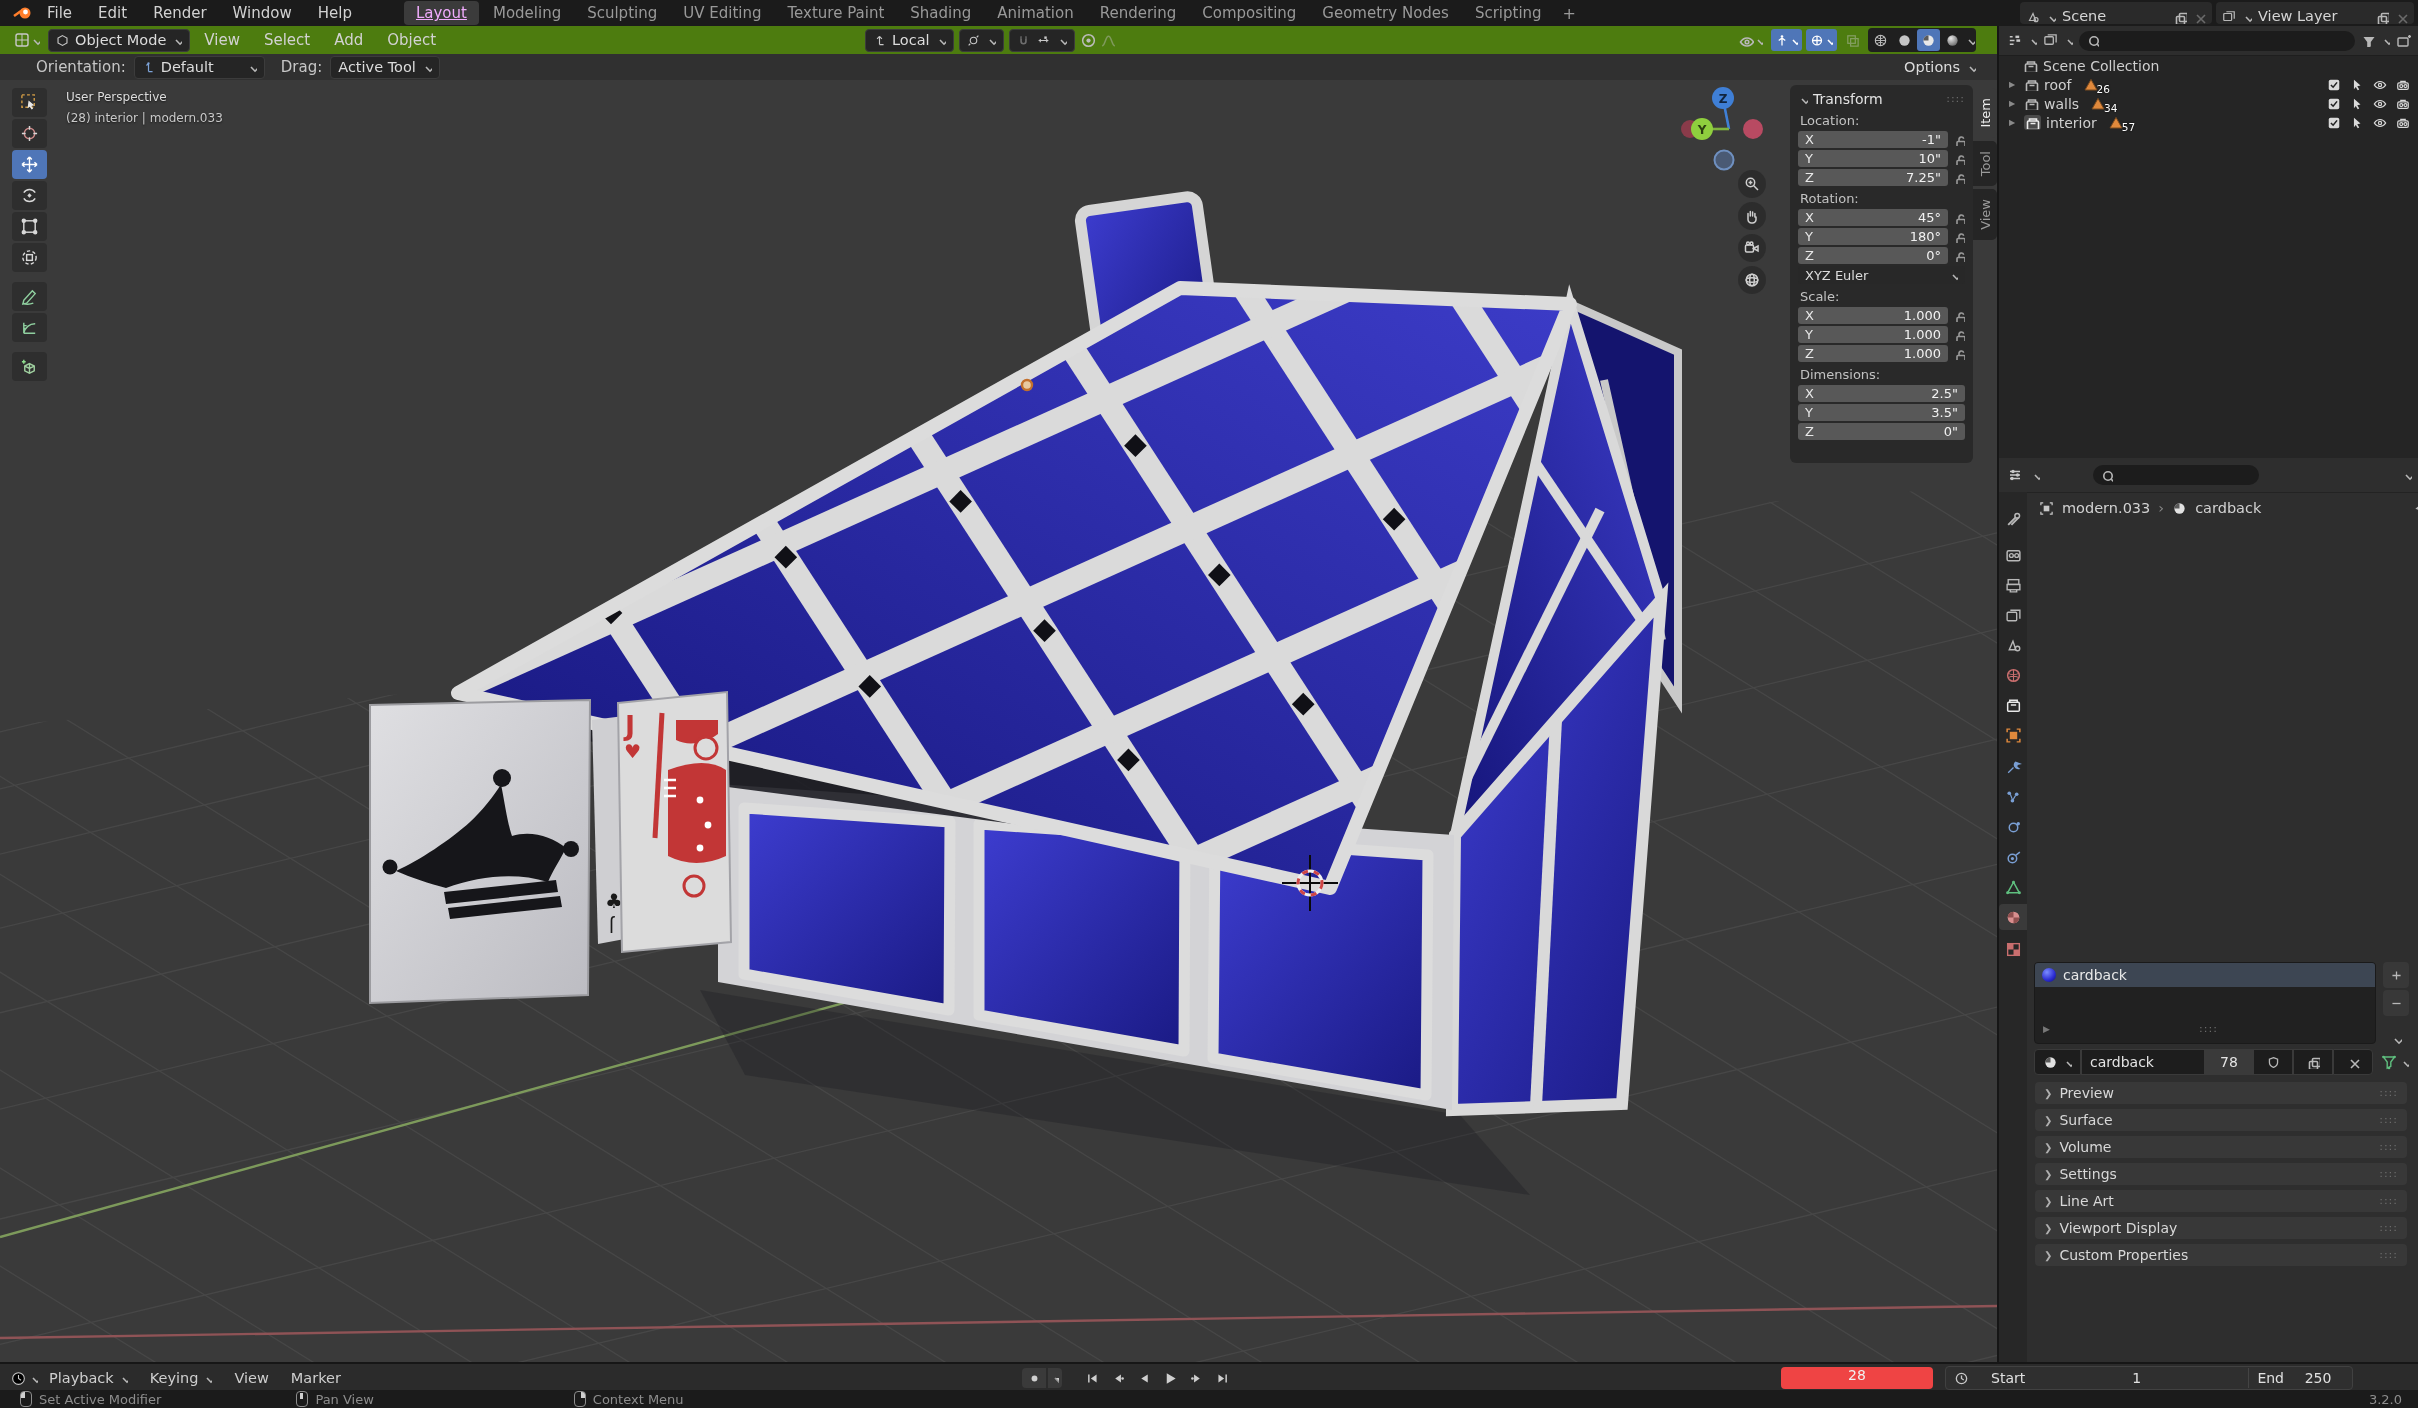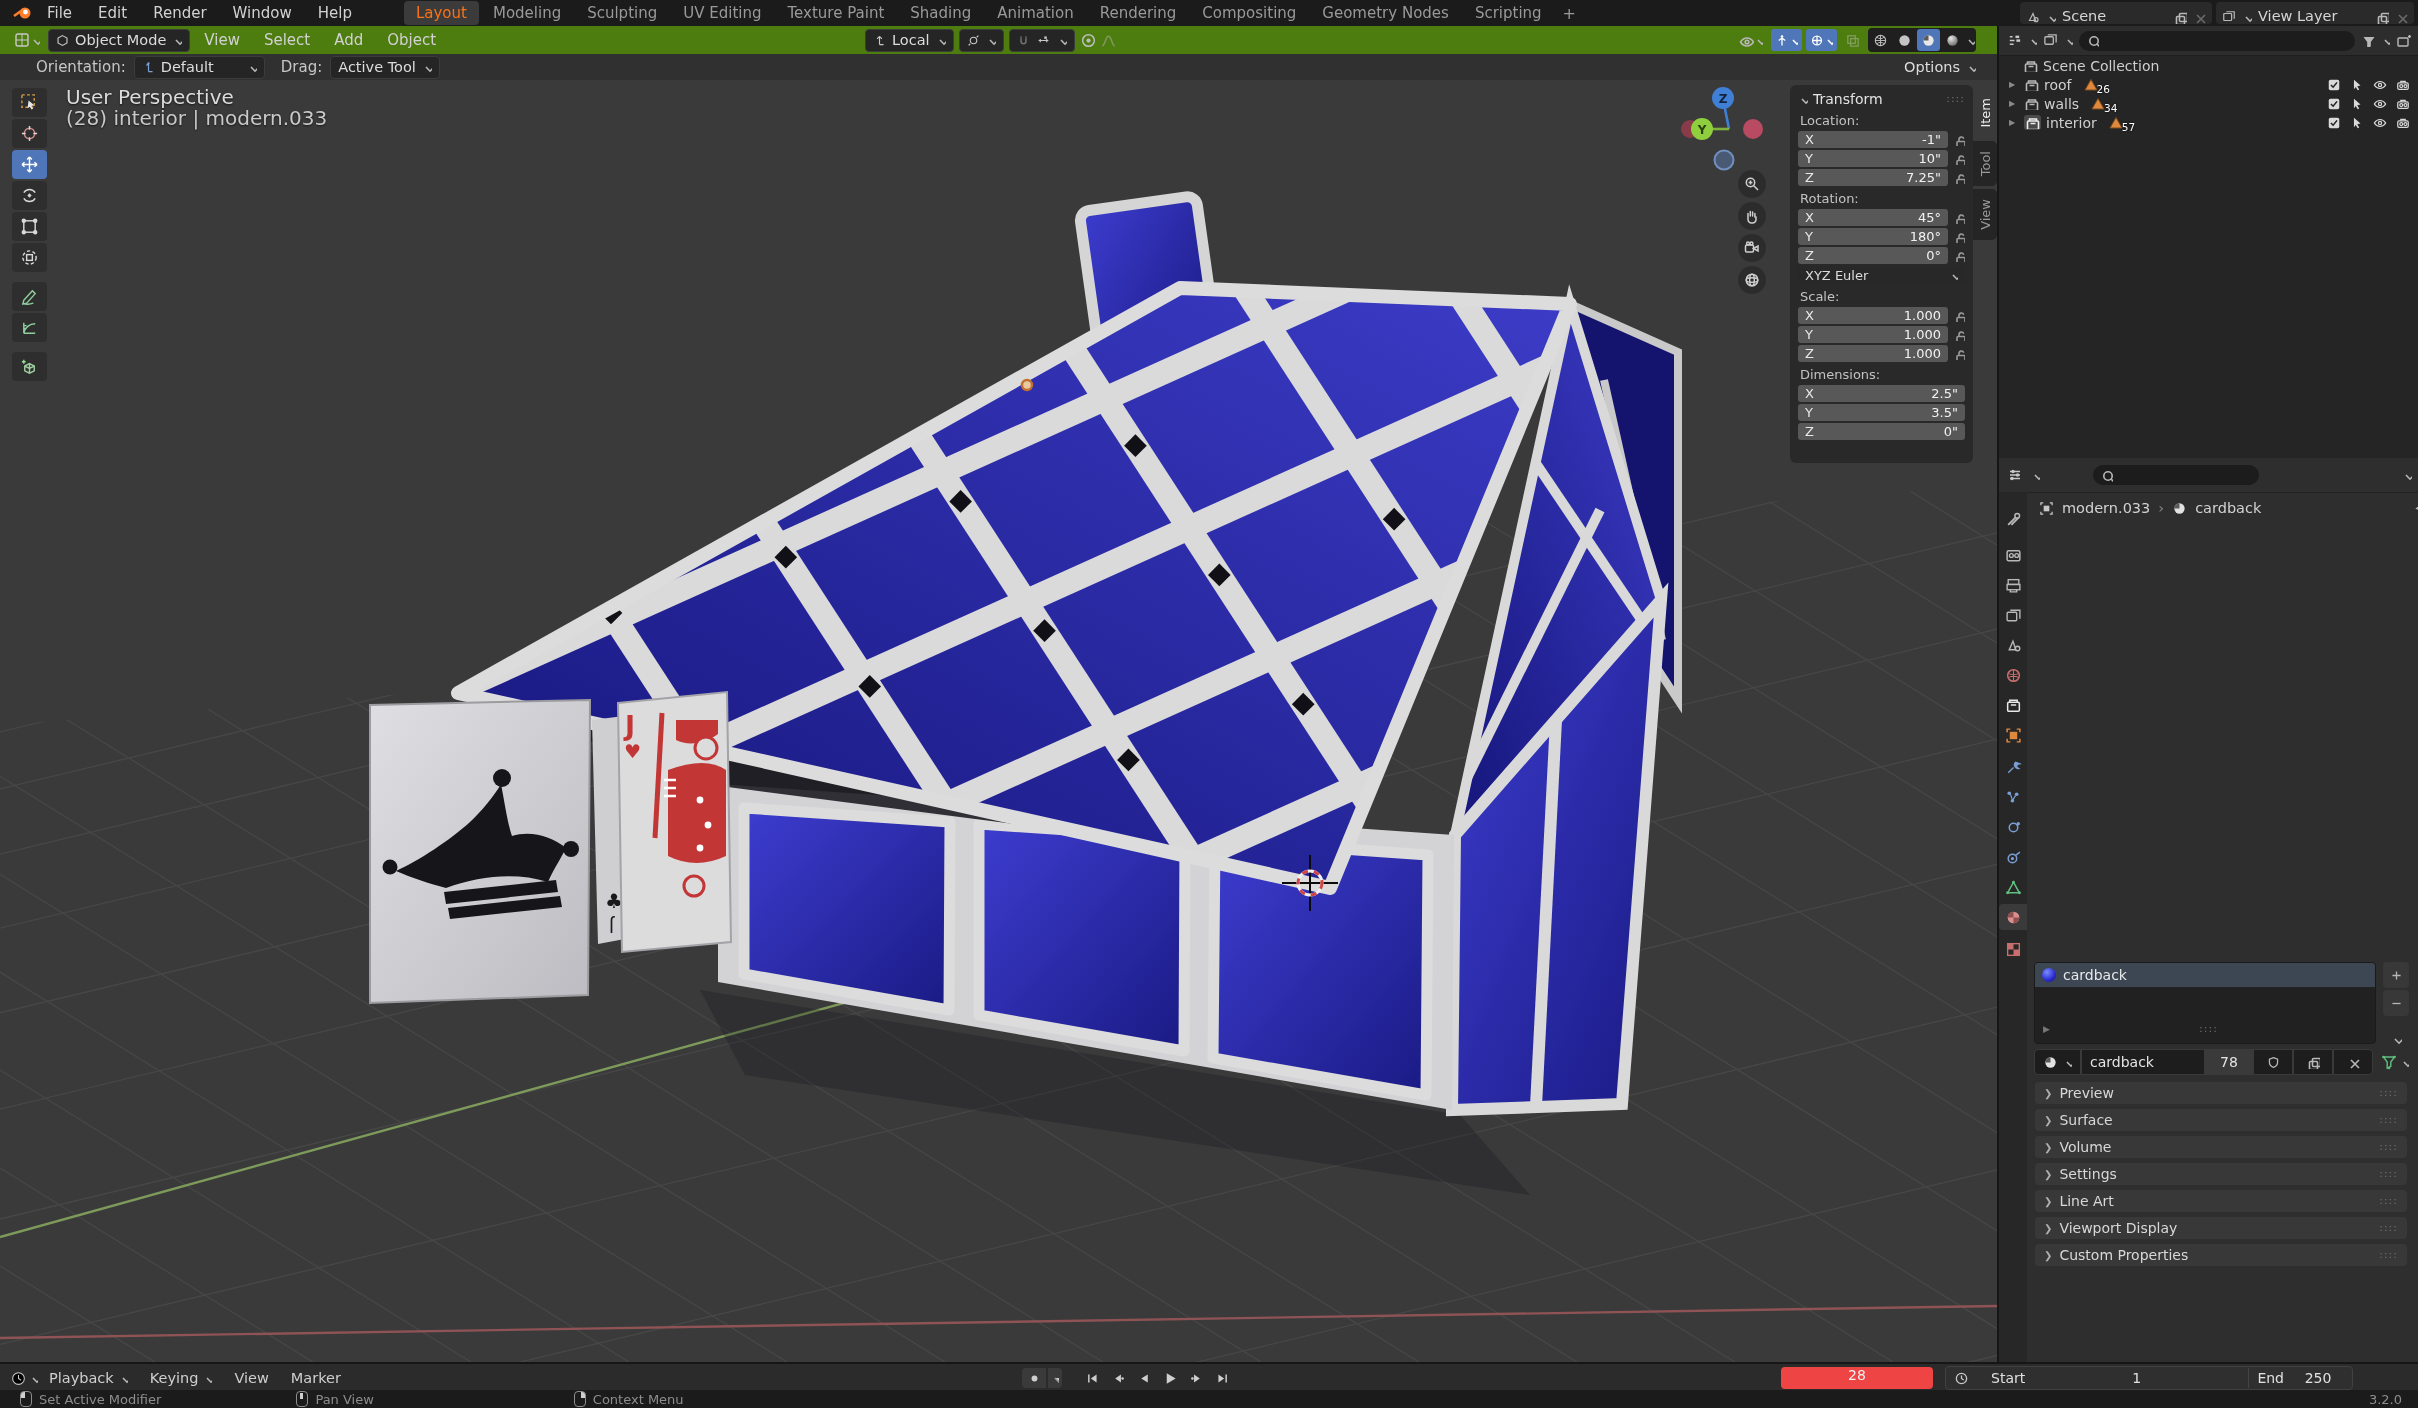--- a/index.html
+++ b/index.html
@@ -7,37 +7,37 @@
        font-family:"DejaVu Sans","Liberation Sans",sans-serif;color:#c8c8c8;
        background:#1b1b1b;font-size:15px;-webkit-user-select:none;user-select:none;}
   .abs{position:absolute;}
   .row{display:flex;align-items:center;}
   .ic{width:13px;height:13px;stroke:#b8b8b8;fill:none;stroke-width:1.6;flex:0 0 auto;}
   
   #topbar{left:0;top:0;width:2418px;height:26px;background:#1b1b1b;display:flex;align-items:center;}
   .menu-item{padding:0 13px;color:#d2d2d2;font-size:15px;height:26px;display:flex;align-items:center;cursor:default;}
   #ws-tabs{display:flex;align-items:center;margin-left:38px;height:26px;}
   .ws-tab{padding:2px 12px;margin:0 1px;border-radius:4px;color:#999;font-size:15px;height:20px;display:flex;align-items:center;}
-  .ws-tab.active{background:#3b3b3b;color:#f97316;}
+  .ws-tab.active{background:#3b3b3b;color:#f0abfc;text-decoration:underline;}
   .ws-add{color:#999;padding:0 8px;font-size:16px;}
   .idblock{height:22px;background:#2a2a2a;border-radius:4px;display:flex;align-items:flex-end;padding:0 6px;gap:6px;}
   .idblock .lbl{color:#d6d6d6;font-size:14.5px;white-space:nowrap;}
   
   .dd{background:#252525;border:1px solid #3c3c3c;border-radius:4px;height:21px;display:flex;align-items:center;gap:6px;padding:0 7px;color:#dcdcdc;font-size:14.5px;white-space:nowrap;}
   .flat{background:none;border:none;}
   .hbtn{height:22px;border-radius:3px;display:flex;align-items:center;justify-content:center;padding:0 4px;}
   .hbtn.blue{background:#4f76b8;}
   .hbtn.blue .ic{stroke:#fff;}
   .dim{opacity:.45;}
   
   #viewport{left:0;top:26px;width:1997px;height:1336px;background:#303030;}
   #vp-header{left:0;top:0;width:1997px;height:28px;background:#4d7c0f;border-bottom:1px solid #262626;}
   #vp-tools{left:0;top:28px;width:1997px;height:26px;background:#303030;border-bottom:1px solid #222;}
   #vp-canvas{left:0;top:54px;width:1997px;height:1282px;background:#3a3a3a;overflow:hidden;}
-  .vp-overlay-text{color:#dcdcdc;font-size:20px;line-height:21px;text-shadow:0 1px 2px rgba(0,0,0,.6);}
+  .vp-overlay-text{color:#dcdcdc;font-size:12px;line-height:21px;text-shadow:0 1px 2px rgba(0,0,0,.6);}
   
   .toolbtn{width:35px;height:29px;background:#2e2e2e;border-radius:4px;display:flex;align-items:center;justify-content:center;margin-bottom:2px;}
   .toolbtn.active{background:#4f76b8;}
   .toolbtn svg{width:19px;height:19px;stroke:#d8d8d8;fill:none;stroke-width:1.5;}
   .gap8{height:8px;}
   
   .navbtn{width:28px;height:28px;border-radius:50%;background:rgba(40,40,40,.75);display:flex;align-items:center;justify-content:center;margin-bottom:4px;}
   .navbtn svg{width:16px;height:16px;stroke:#cfcfcf;fill:none;stroke-width:1.5;}
   
   #npanel{left:1790px;top:5px;width:183px;height:378px;background:rgba(40,40,40,.94);border-radius:6px;padding:6px 8px;box-sizing:border-box;}

